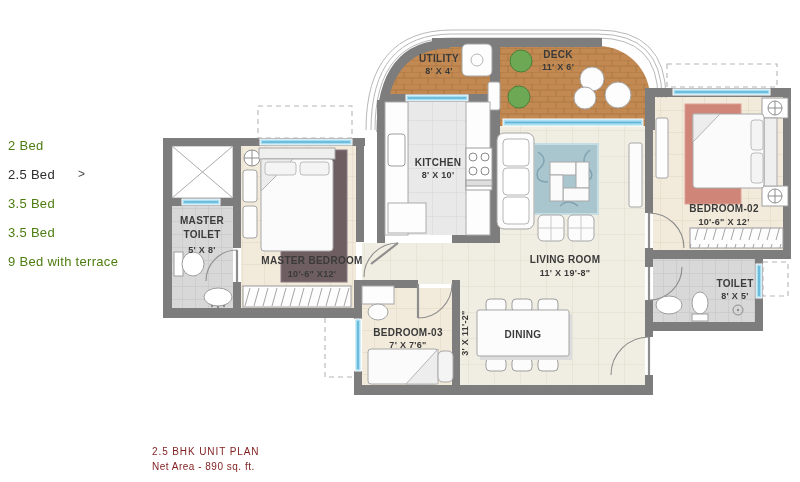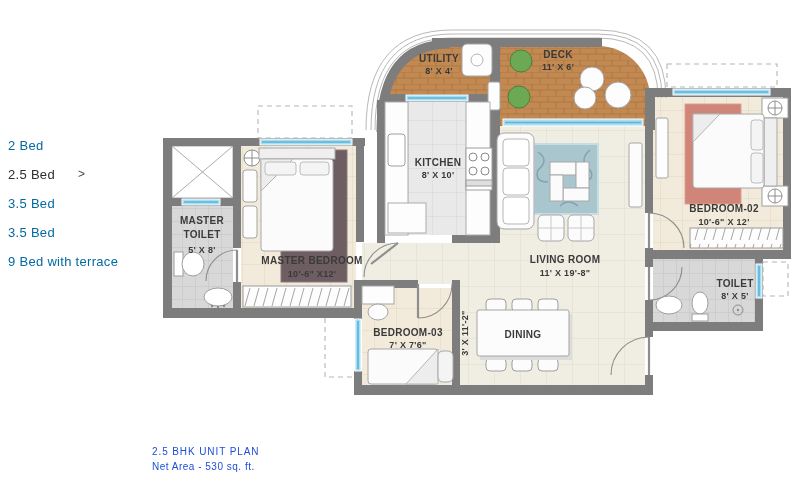--- a/index.html
+++ b/index.html
@@ -1,24 +1,24 @@
 <!DOCTYPE html>
 <html><head>
 <meta charset="utf-8">
 <style>
   html,body{margin:0;padding:0;background:#fff;}
   .stage{position:relative;width:800px;height:482px;background:#fff;overflow:hidden;
          font-family:"Liberation Sans",sans-serif;}
   .plan-svg{position:absolute;left:0;top:0;}
   .sidebar{position:absolute;left:8px;top:131px;width:140px;}
   .sidebar .item{position:relative;height:29px;line-height:29px;font-size:13px;
-                 color:#0369a1;letter-spacing:.3px;cursor:pointer;}
+                 color:#4d7c0f;letter-spacing:.3px;cursor:pointer;}
   .sidebar .item.selected{color:#2d2d2d;}
   .sidebar .item .arrow{position:absolute;left:70px;top:0;color:#4a4a4a;font-size:12px;}
-  .caption{position:absolute;left:152px;top:446px;color:#1d4ed8;}
+  .caption{position:absolute;left:152px;top:446px;color:#7f1d1d;}
   .caption .t{font-size:10px;letter-spacing:.9px;}
   .caption .s{font-size:10px;letter-spacing:.5px;margin-top:4px;}
   svg text{font-family:"Liberation Sans",sans-serif;fill:#3a3a3a;font-weight:bold;
            letter-spacing:.3px;}
   text.rn{font-size:10px;} text.rd{font-size:9px;}
 </style>
 </head>
 <body>
 
 <div class="stage">
@@ -26,21 +26,21 @@
   <div class="sidebar">
     <div class="item"><span>2 Bed</span></div>
     <div class="item selected"><span>2.5 Bed</span><span class="arrow">&gt;</span></div>
     <div class="item"><span>3.5 Bed</span></div>
     <div class="item"><span>3.5 Bed</span></div>
     <div class="item"><span>9 Bed with terrace</span></div>
   </div>
 
   <div class="caption">
     <div class="t">2.5  BHK UNIT PLAN</div>
-    <div class="s">Net Area - 530 sq. ft.</div>
+    <div class="s">Net Area - 890 sq. ft.</div>
   </div>
 
   <svg class="plan-svg" width="800" height="482" viewBox="0 0 800 482">
     <defs>
       <pattern id="wood" width="16" height="12" patternUnits="userSpaceOnUse">
         <rect width="16" height="12" fill="#c28a52"></rect>
         <path d="M0 0H16 M0 6H16 M4 0V6 M12 6V12" stroke="#a9743d" stroke-width="0.8" fill="none"></path>
       </pattern>
       <pattern id="cream" width="22" height="22" patternUnits="userSpaceOnUse">
         <rect width="22" height="22" fill="#f2ebdc"></rect>

